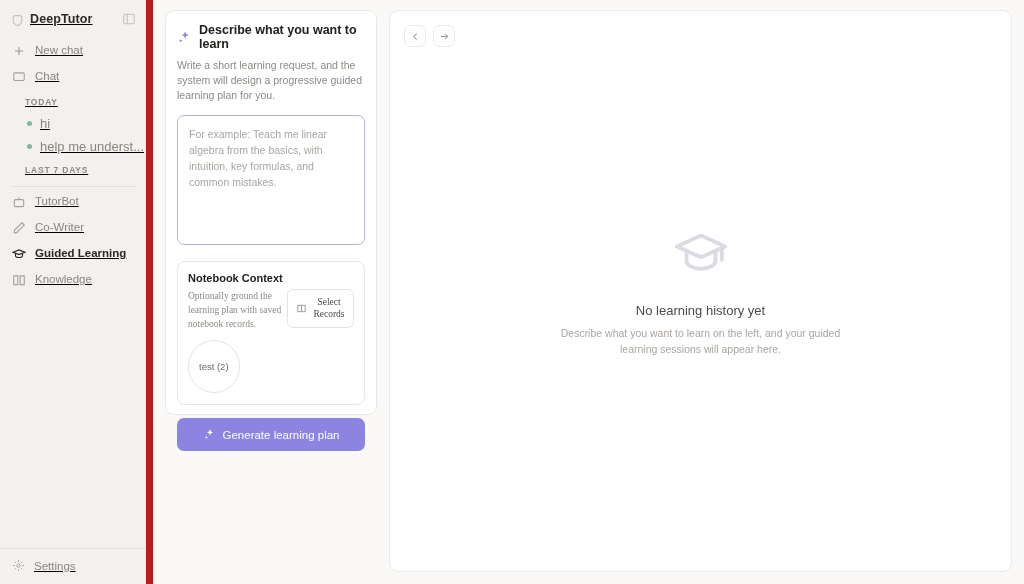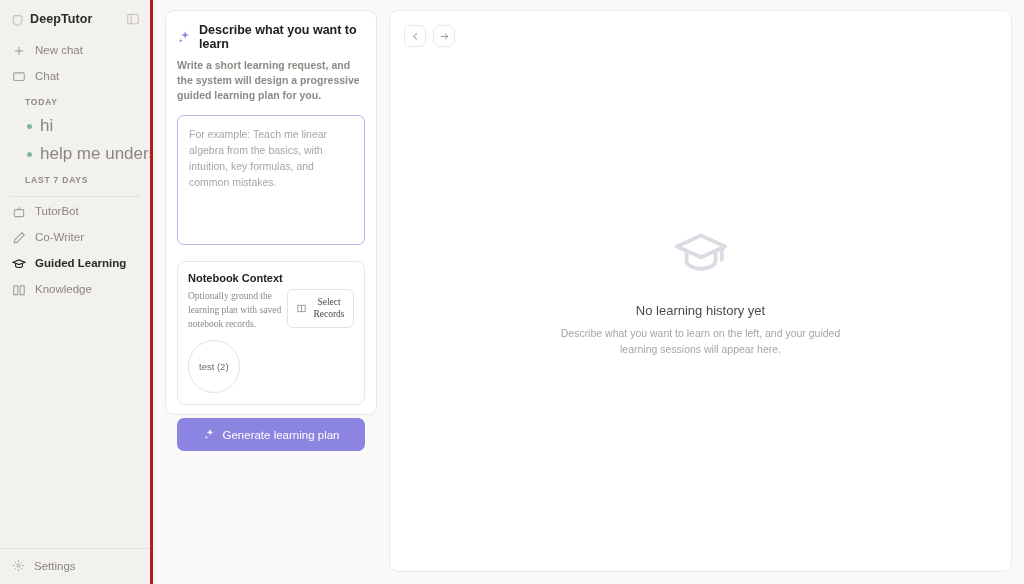--- a/index.html
+++ b/index.html
@@ -8,23 +8,24 @@
     background: #faf9f7;
     font-family: "Liberation Sans", sans-serif;
     overflow: hidden;
   }
   .app { display: flex; width: 1024px; height: 584px; }
 
   
   .sidebar {
     width: 153px; height: 584px;
     background: #f3f1ee;
-    border-right: 3px solid #b91c1c;
+    border-right: 7px solid #b91c1c;
     display: flex; flex-direction: column;
     flex: 0 0 153px;
+    text-decoration: underline;
   }
   .sb-head {
     display: flex; align-items: center; gap: 6px;
     padding: 12px 10px 10px 11px;
   }
   .brand-logo { width: 13px; height: 13px; flex: 0 0 13px; opacity: .45; }
   .brand-name {
     font-size: 12.5px; font-weight: bold; color: #2d2b28;
     letter-spacing: .1px; flex: 1;
   }
@@ -41,21 +42,21 @@
   .sb-item.active { color: #2a2824; font-weight: bold; }
   .sb-item.active .ic { opacity: 1; }
 
   .sb-group-label {
     font-size: 8.5px; font-weight: bold; letter-spacing: .8px;
     color: #8e8a84; padding: 7px 10px 5px 25px;
   }
   .chat-row {
     display: flex; align-items: center; gap: 8px;
     padding: 4px 10px 4px 27px;
-    font-size: 17px; color: #8a8680; cursor: pointer;
+    font-size: 13px; color: #8a8680; cursor: pointer;
     white-space: nowrap; overflow: hidden;
   }
   .dot { width: 5px; height: 5px; border-radius: 50%; background: #7fb89a; flex: 0 0 5px; }
   .sb-sep { height: 1px; background: #e4e1db; margin: 6px 10px 2px 10px; }
   .sb-spacer { flex: 1; }
   .sb-foot {
     border-top: 1px solid #e4e1db;
     padding: 10px 10px 12px 12px;
     display: flex; align-items: center; gap: 9px;
     font-size: 11.5px; color: #8a8680; cursor: pointer;
@@ -69,21 +70,21 @@
     width: 212px; flex: 0 0 212px;
     background: #ffffff;
     border: 1px solid #ebe8e3;
     border-radius: 9px;
     padding: 12px 11px 14px 11px;
     height: 405px;
   }
   .card-title-row { display: flex; align-items: center; gap: 7px; margin-bottom: 7px; }
   .sparkle { width: 15px; height: 15px; flex: 0 0 15px; }
   .card-title { font-size: 12.5px; font-weight: bold; color: #23211e; }
-  .card-desc { font-size: 10.5px; line-height: 1.45; color: #8d8983; margin-bottom: 11px; font-weight: bold; }
+  .card-desc { font-size: 10.5px; line-height: 1.45; color: #8d8983; margin-bottom: 11px; }
 
   .prompt-box {
     width: 100%; height: 130px;
     border: 1px solid #b8b2ea; border-radius: 7px;
     background: #fff; padding: 10px 11px;
     font-family: "Liberation Sans", sans-serif;
     font-size: 10.5px; line-height: 1.55; color: #2b2926;
     resize: none; outline: none;
   }
   .prompt-box::placeholder { color: #a9a5a0; }

